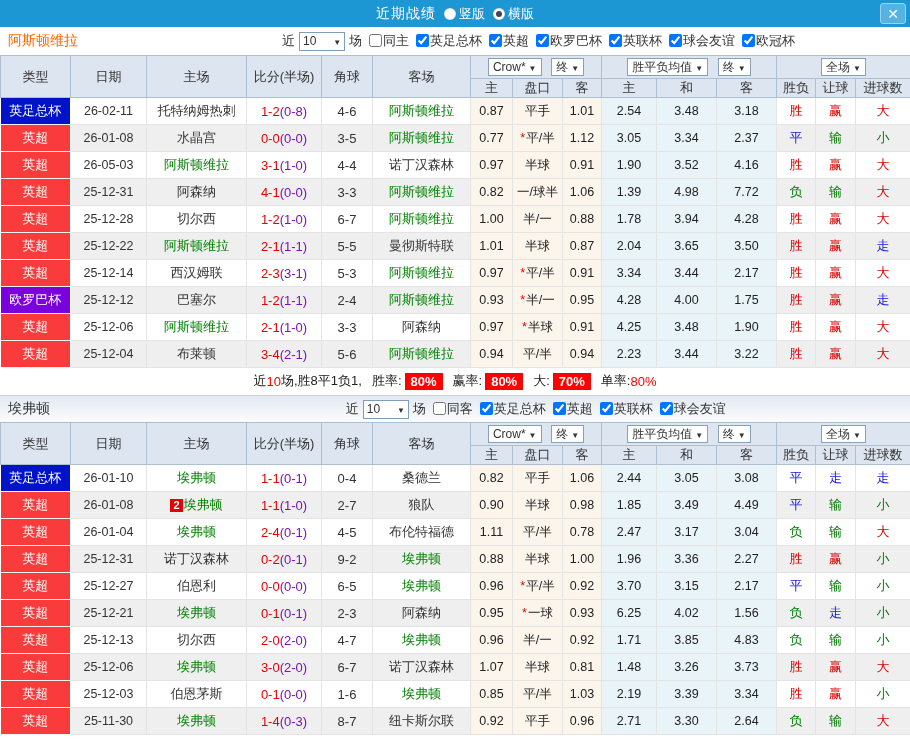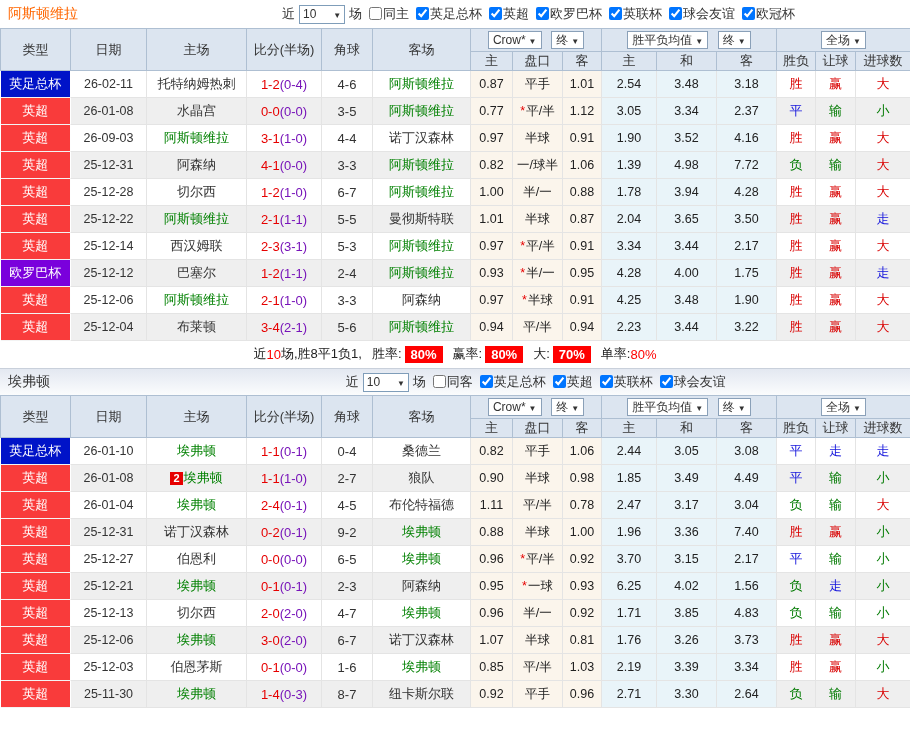--- a/index.html
+++ b/index.html
@@ -57,20 +57,36 @@
   .summary{height:27px;display:flex;align-items:center;justify-content:center;font-size:13px;color:#222;border-bottom:1px solid #fff;}
   .summary .red{color:#FF0000;}
   .summary .slabel{margin-left:10px;}
   .summary .chip-pct{background:var(--chip-red);color:#fff;padding:1px 6px;margin-left:3px;font-weight:bold;}
 </style>
 </head>
 <body>
 
 <div class="app">
 
+  <div class="titlebar">
+    <div class="tb-group">
+      <span class="tb-title">近期战绩</span>
+      <span class="radio">
+        <span class="rc"></span>
+        <span class="rl">竖版</span>
+      </span>
+      <span class="radio">
+        <span class="rc on"></span>
+        <span class="rl">横版</span>
+      </span>
+    </div>
+    <span class="tb-close">
+      <span>✕</span>
+    </span>
+  </div>
 
   <section>
     <div class="filterrow">
       <span class="team t0">阿斯顿维拉</span>
       <div class="filters f0">
         <span>近</span>
         <span class="mini-select">
           <span>10</span>
           <span class="arr"></span>
         </span>
@@ -162,21 +178,21 @@
           <td>胜负</td>
           <td>让球</td>
           <td>进球数</td>
         </tr>
       </thead>
       <tbody>
           <tr>
             <td class="ctype" style="background: rgb(0, 19, 200);">英足总杯</td>
             <td class="cdate">26-02-11</td>
             <td class="cteam"><span>托特纳姆热刺</span></td>
-            <td class="cscore"><span class="ft">1-2</span><span class="ht">(0-4)</span></td>
+            <td class="cscore"><span class="ft">1-2</span><span class="ht">(0-8)</span></td>
             <td class="ccor">4-6</td>
             <td class="cteam"><span class="focal">阿斯顿维拉</span></td>
             <td class="codds">0.87</td>
             <td class="codds"><span>平手</span></td>
             <td class="codds">1.01</td>
             <td class="cavg">2.54</td>
             <td class="cavg">3.48</td>
             <td class="cavg">3.18</td>
             <td class="cres r">胜</td>
             <td class="cres r">赢</td>
@@ -194,21 +210,21 @@
             <td class="codds">1.12</td>
             <td class="cavg">3.05</td>
             <td class="cavg">3.34</td>
             <td class="cavg">2.37</td>
             <td class="cres b">平</td>
             <td class="cres g">输</td>
             <td class="cres g">小</td>
           </tr>
           <tr>
             <td class="ctype" style="background: rgb(249, 59, 59);">英超</td>
-            <td class="cdate">26-09-03</td>
+            <td class="cdate">26-05-03</td>
             <td class="cteam"><span class="focal">阿斯顿维拉</span></td>
             <td class="cscore"><span class="ft">3-1</span><span class="ht">(1-0)</span></td>
             <td class="ccor">4-4</td>
             <td class="cteam"><span>诺丁汉森林</span></td>
             <td class="codds">0.97</td>
             <td class="codds"><span>半球</span></td>
             <td class="codds">0.91</td>
             <td class="cavg">1.90</td>
             <td class="cavg">3.52</td>
             <td class="cavg">4.16</td>
@@ -502,21 +518,21 @@
             <td class="cdate">25-12-31</td>
             <td class="cteam"><span>诺丁汉森林</span></td>
             <td class="cscore"><span class="ft">0-2</span><span class="ht">(0-1)</span></td>
             <td class="ccor">9-2</td>
             <td class="cteam"><span class="focal">埃弗顿</span></td>
             <td class="codds">0.88</td>
             <td class="codds"><span>半球</span></td>
             <td class="codds">1.00</td>
             <td class="cavg">1.96</td>
             <td class="cavg">3.36</td>
-            <td class="cavg">7.40</td>
+            <td class="cavg">2.27</td>
             <td class="cres r">胜</td>
             <td class="cres r">赢</td>
             <td class="cres g">小</td>
           </tr>
           <tr>
             <td class="ctype" style="background: rgb(249, 59, 59);">英超</td>
             <td class="cdate">25-12-27</td>
             <td class="cteam"><span>伯恩利</span></td>
             <td class="cscore"><span class="ft">0-0</span><span class="ht">(0-0)</span></td>
             <td class="ccor">6-5</td>
@@ -568,21 +584,21 @@
           <tr>
             <td class="ctype" style="background: rgb(249, 59, 59);">英超</td>
             <td class="cdate">25-12-06</td>
             <td class="cteam"><span class="focal">埃弗顿</span></td>
             <td class="cscore"><span class="ft">3-0</span><span class="ht">(2-0)</span></td>
             <td class="ccor">6-7</td>
             <td class="cteam"><span>诺丁汉森林</span></td>
             <td class="codds">1.07</td>
             <td class="codds"><span>半球</span></td>
             <td class="codds">0.81</td>
-            <td class="cavg">1.76</td>
+            <td class="cavg">1.48</td>
             <td class="cavg">3.26</td>
             <td class="cavg">3.73</td>
             <td class="cres r">胜</td>
             <td class="cres r">赢</td>
             <td class="cres r">大</td>
           </tr>
           <tr>
             <td class="ctype" style="background: rgb(249, 59, 59);">英超</td>
             <td class="cdate">25-12-03</td>
             <td class="cteam"><span>伯恩茅斯</span></td>

